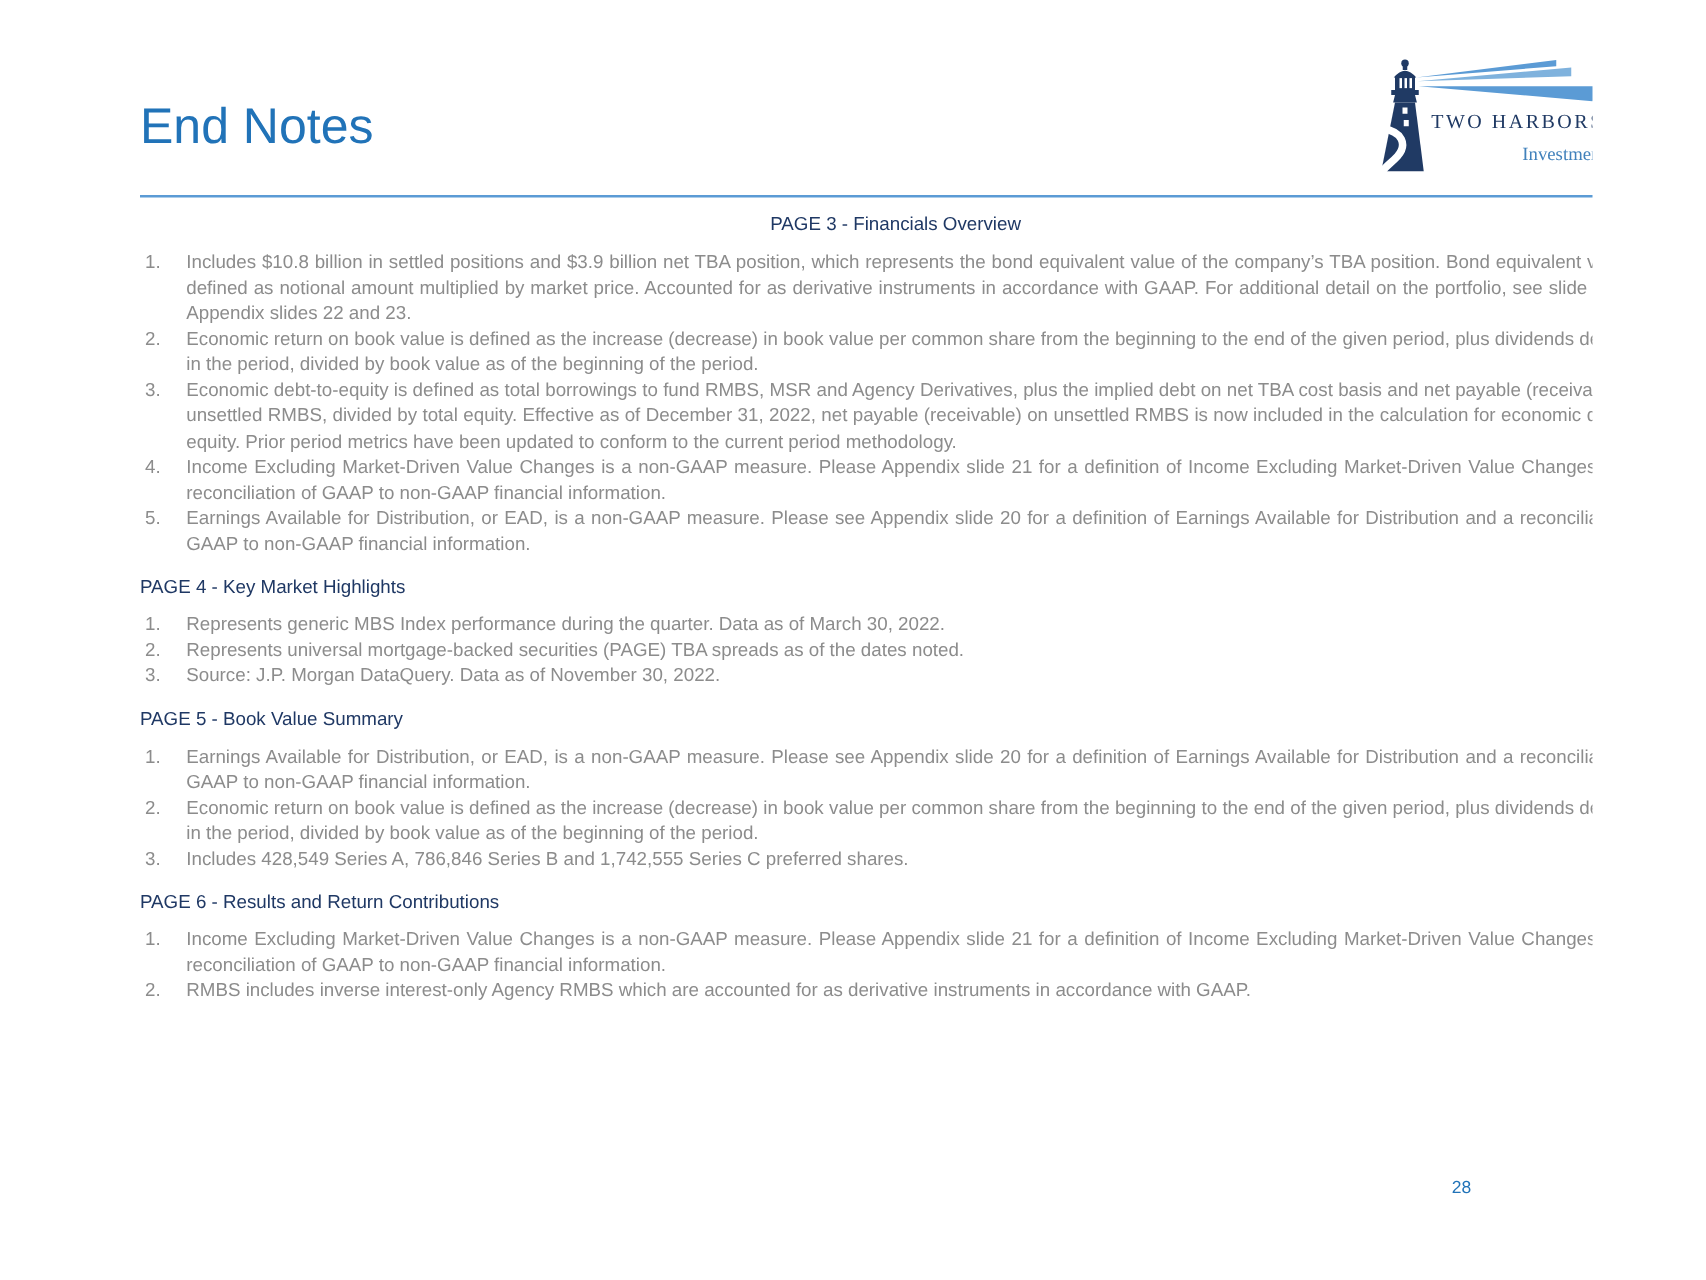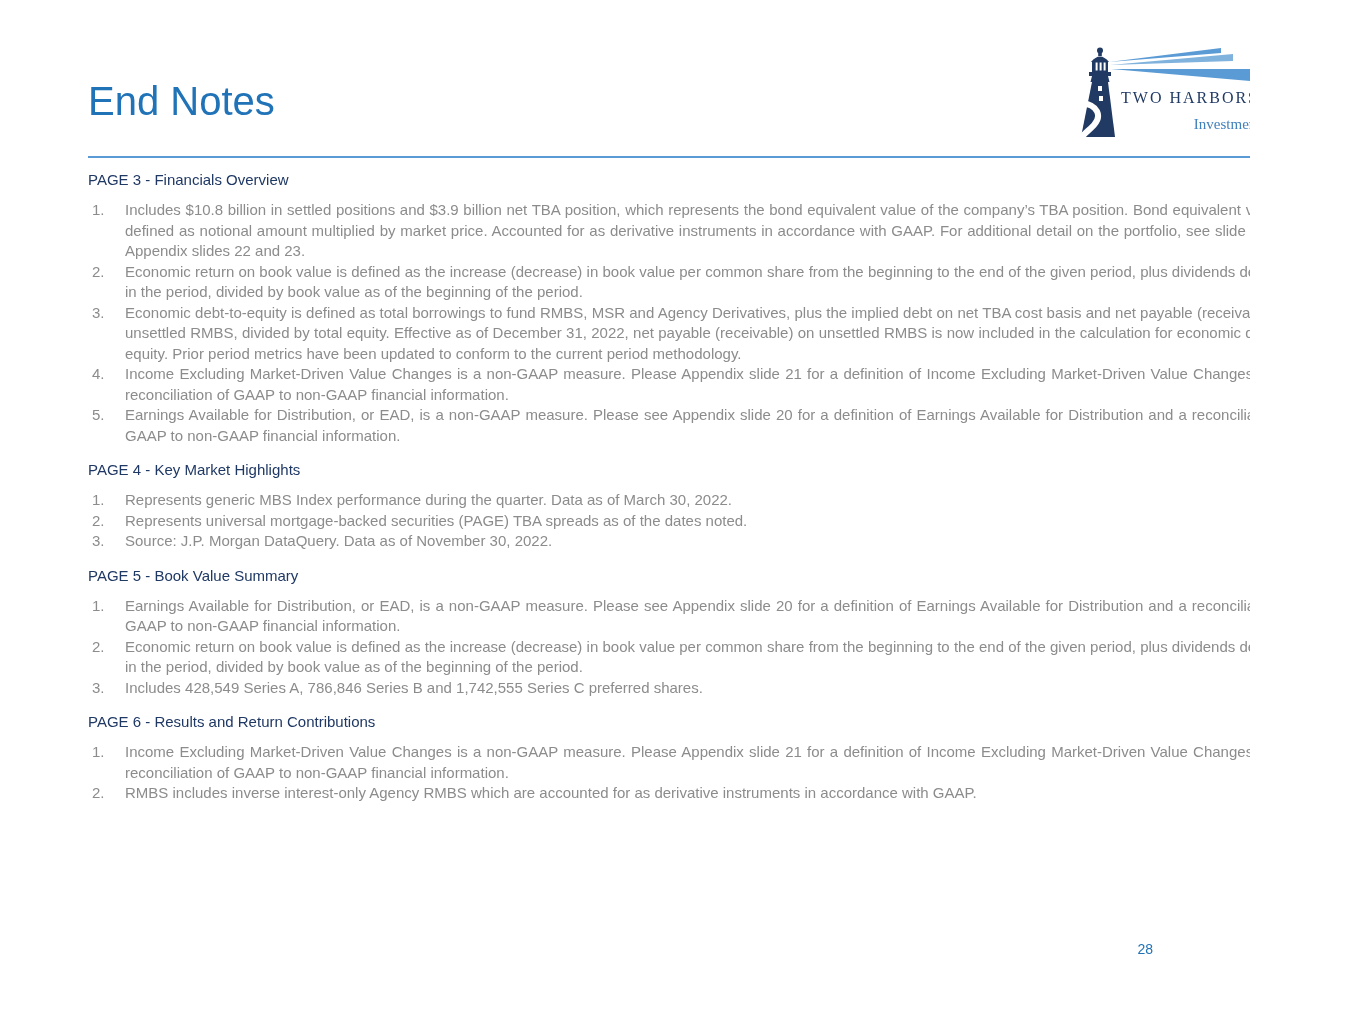--- a/index.html
+++ b/index.html
@@ -5,20 +5,21 @@
   * { margin: 0; padding: 0; box-sizing: border-box; }
   html, body { background: #ffffff; }
   body { font-family: "Liberation Sans", sans-serif; }
 
   .slide {
     position: relative;
     width: 1250px;
     height: 1024px;
     background: var(--bg, #ffffff);
     overflow: hidden;
+    margin-left: 24px;
   }
 
   .title {
     position: absolute;
     left: 88px;
     top: 78px;
     font-size: 40px;
     line-height: 46px;
     font-weight: 400;
     color: var(--title-blue, #2173b8);
@@ -70,21 +71,21 @@
     width: 1209px;
   }
 
   .section-heading {
     font-size: 15px;
     font-weight: 400;
     line-height: 20px;
     color: var(--heading-navy, #1f3864);
     margin: 14px 0 10px 0;
   }
-  section:first-child .section-heading { margin-top: 0; }
+  section:first-child .section-heading { margin-top: 0; text-align: center; }
 
   ol.notes {
     list-style: none;
     counter-reset: note;
     margin: 0;
     padding: 0;
   }
   ol.notes li {
     counter-increment: note;
     position: relative;

